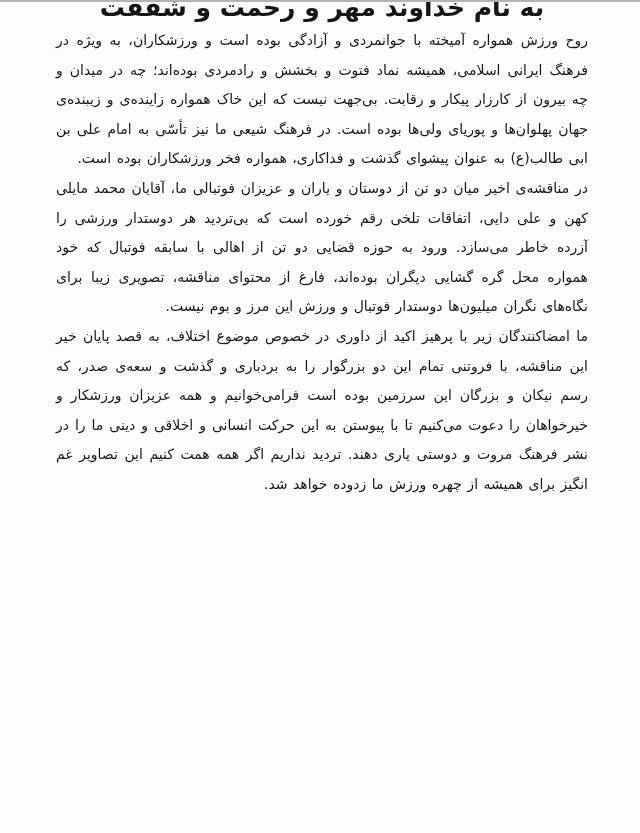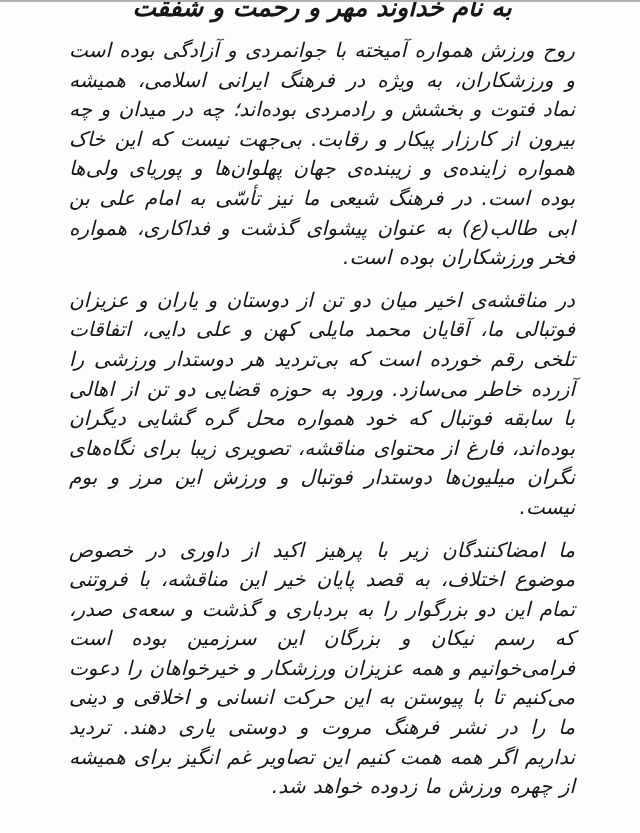--- a/index.html
+++ b/index.html
@@ -10,21 +10,20 @@
     background: #fdfdfd;
     overflow: hidden;
     font-family: "DejaVu Sans", sans-serif;
   }
   .page {
     position: relative;
     width: 640px;
     height: 833px;
     overflow: hidden;
     background: #fdfdfd;
-    font-style: italic;
   }
   .top-rule {
     position: absolute;
     top: 0;
     left: 0;
     width: 640px;
     height: 2px;
     background: #b3b3b3;
     z-index: 2;
   }
@@ -37,25 +36,25 @@
   }
   .doc-title {
     font-size: 25px;
     font-weight: bold;
     text-align: center;
     margin: 0 0 3px 0;
     line-height: 31px;
     white-space: nowrap;
   }
   .doc-para {
-    font-size: 20px;
+    font-size: 14px;
     line-height: 29.6px;
     text-align: justify;
     text-justify: inter-word;
-    margin: 13px;
+    margin: 0;
     word-spacing: 1px;
   }
 </style>
 </head>
 <body>
 
 <div class="page">
   <div class="top-rule"></div>
   <div class="doc">
     <h1 class="doc-title">به نام خداوند مهر و رحمت و شفقت</h1>

